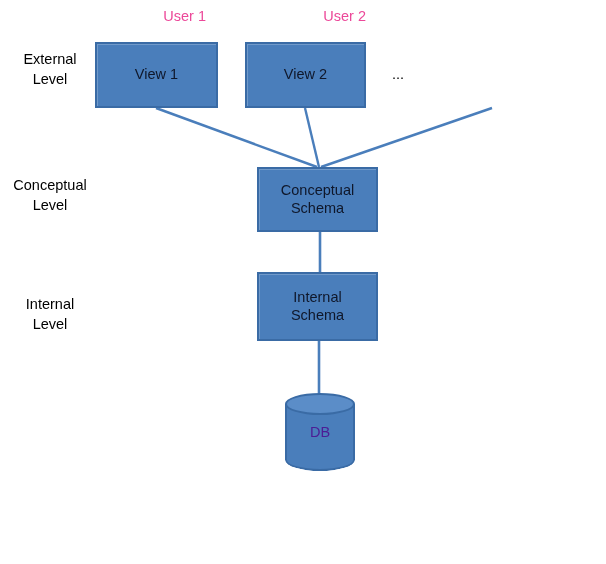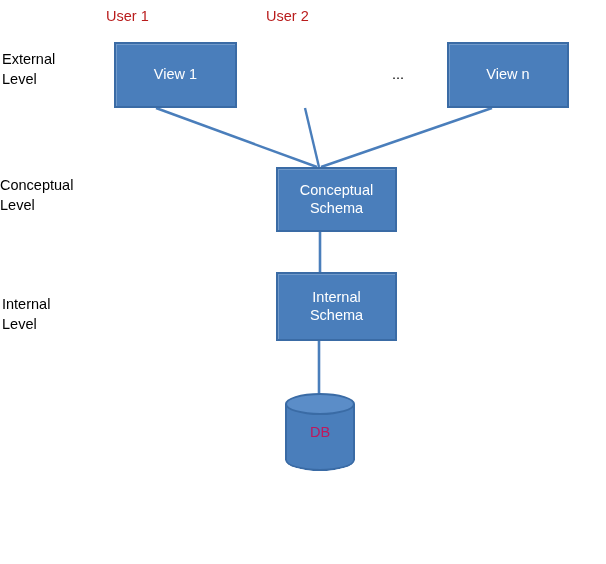--- a/index.html
+++ b/index.html
@@ -37,45 +37,45 @@
   
   .shape-box {
     background: #4A7EBB;
     border: 2px solid #3A6BA5;
     display: flex;
     align-items: center;
     justify-content: center;
     text-align: center;
     line-height: 1.2;
     font-size: 14.5px;
-    color: #ffffff;
+    color: #0f172a;
     box-shadow: inset 1px 1px 0 0 rgba(255,255,255,0.22);
-    margin-left: 19px;
   }
   .shape-box .lbl {
     display: block;
     width: 100%;
     white-space: pre-line;
   }
   
   .row-label {
     position: absolute;
     z-index: 2;
     font-size: 14.5px;
     line-height: 1.35;
     color: #000000;
+    text-align: center;
     white-space: pre-line;
   }
   
   .user-label {
     position: absolute;
     z-index: 2;
     font-size: 14.5px;
-    color: #b91c1c;
-    text-align: left;
+    color: #ec4899;
+    text-align: right;
   }
   
   .ellipsis {
     position: absolute;
     z-index: 2;
     font-size: 14.5px;
     color: #000000;
   }
   
   .cylinder {
@@ -119,21 +119,21 @@
   .cyl-text {
     position: absolute;
     left: 0;
     top: 0;
     width: 100%;
     height: 100%;
     display: flex;
     align-items: center;
     justify-content: center;
     font-size: 14.5px;
-    color: #be185d;
+    color: #4c1d95;
   }
 </style>
 </head>
 <body>
 
 <div id="canvas">
 
   <svg id="connectors" viewBox="0 0 606 564" width="606" height="564" xmlns="http://www.w3.org/2000/svg">
 
     <line x1="156" y1="108" x2="317" y2="167" stroke="#4A7EBB" stroke-width="2.4"></line>
@@ -154,26 +154,26 @@
 Level</div>
   <div class="row-label" style="left:0px; top:176px; width:100px;">Conceptual
 Level</div>
   <div class="row-label" style="left:2px; top:295px; width:96px;">Internal
 Level</div>
 
   <div class="node shape-box" style="left:95px; top:42px; width:123px; height:66px;">
     <span class="lbl">View 1</span>
   </div>
 
+  <div class="node shape-box" style="left:245px; top:42px; width:121px; height:66px;">
+    <span class="lbl">View 2</span>
+  </div>
 
   <div class="ellipsis" style="left:392px; top:66px;">...</div>
 
-  <div class="node shape-box" style="left:428px; top:42px; width:122px; height:66px;">
-    <span class="lbl">View n</span>
-  </div>
 
   <div class="node shape-box" style="left:257px; top:167px; width:121px; height:65px;">
     <span class="lbl">Conceptual
 Schema</span>
   </div>
 
   <div class="node shape-box" style="left:257px; top:272px; width:121px; height:69px;">
     <span class="lbl">Internal
 Schema</span>
   </div>

